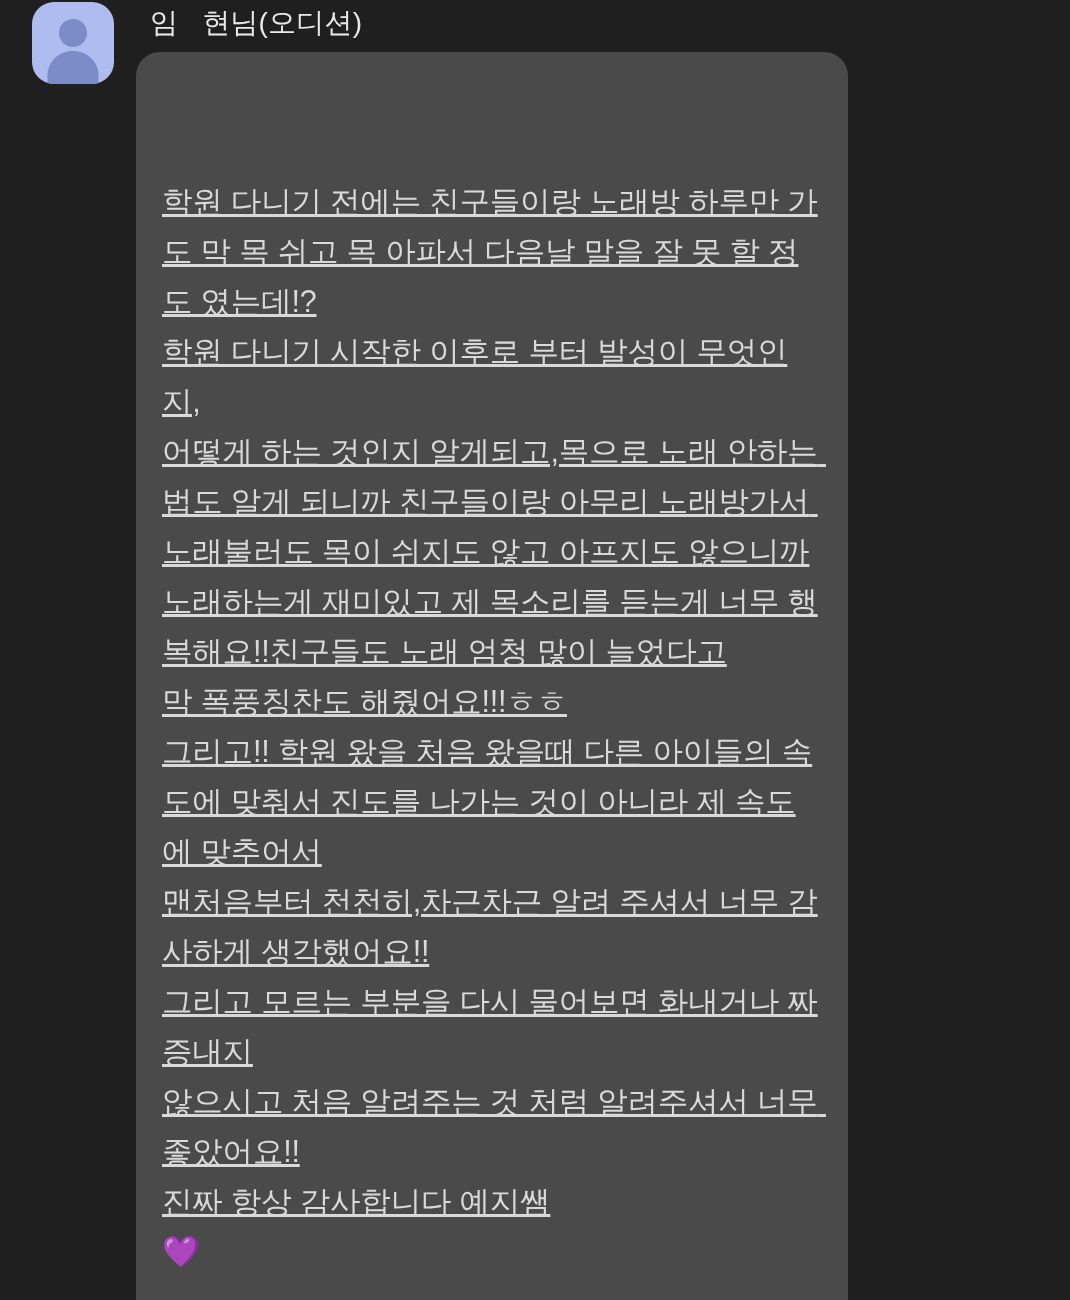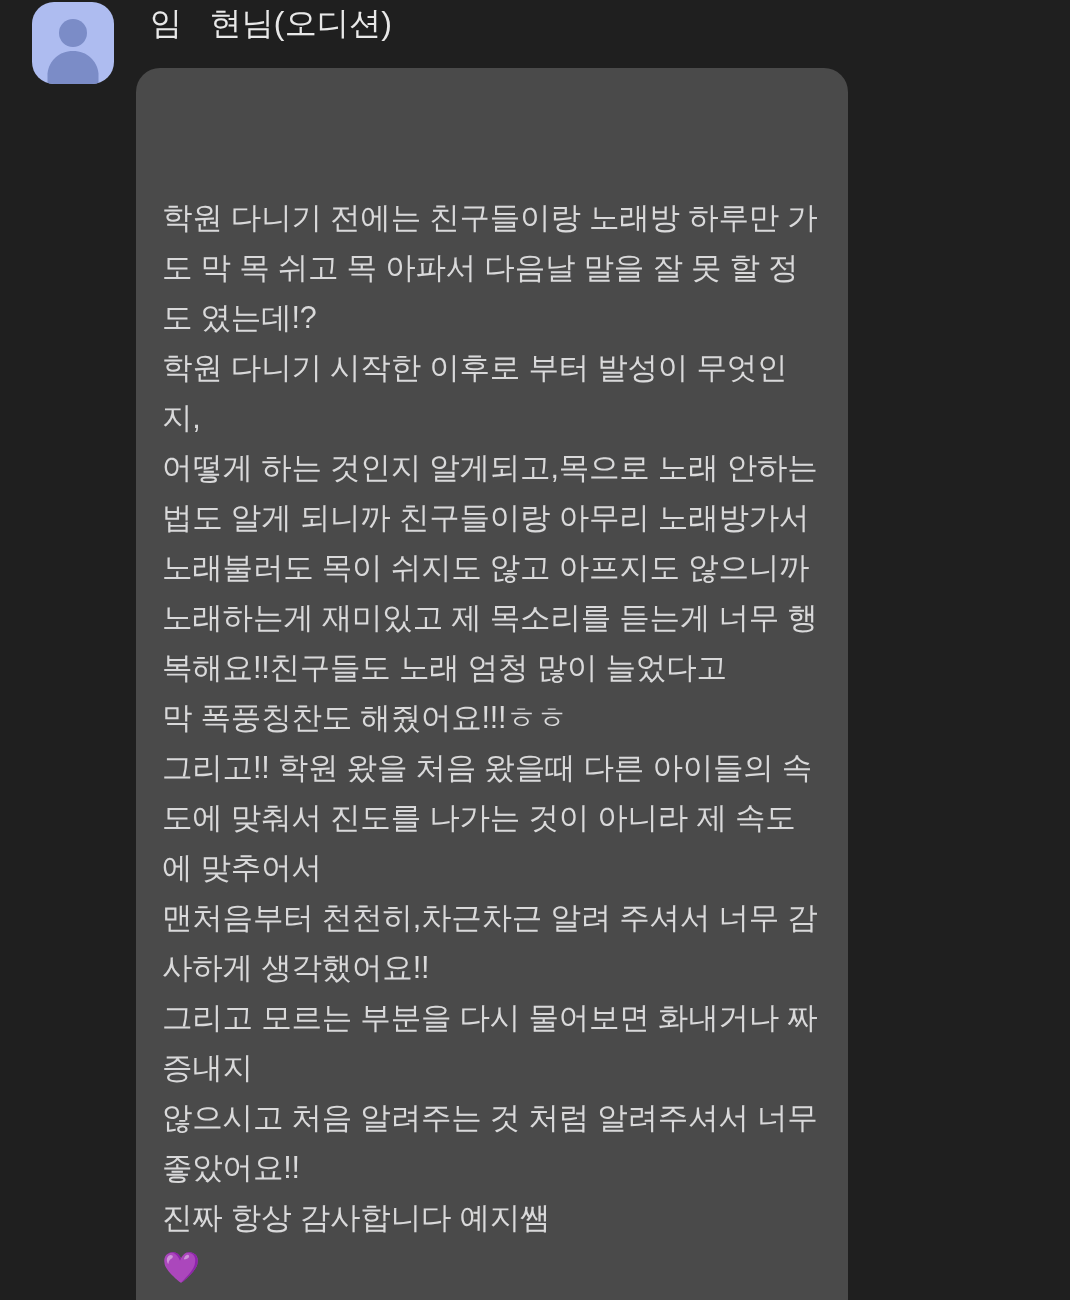--- a/index.html
+++ b/index.html
@@ -49,25 +49,25 @@
 
   .msg-col {
     margin-left: 22px;
     display: flex;
     flex-direction: column;
     align-items: flex-start;
   }
 
   .sender-name {
     color: #e8e8e8;
-    font-size: 32px;
+    font-size: 28px;
     line-height: 42px;
     letter-spacing: 0.2px;
     white-space: pre;
-    margin: 2px 0 24px 14px;
+    margin: 2px 0 8px 14px;
   }
 
   .bubble-row {
     display: flex;
     align-items: flex-end;
   }
 
   .bubble {
     background: #4a4a4a;
     border-radius: 24px;
@@ -77,20 +77,21 @@
     color: #d9d9da;
     font-size: 30.5px;
     line-height: 50px;
     letter-spacing: -0.2px;
     word-break: break-all;
     white-space: pre-wrap;
   }
 
   .bubble p {
     margin: 0;
+    text-decoration: underline;
   }
 
   .emoji-heart {
     color: #b06cf2;
   }
 </style>
 </head>
 <body>
 
 <div class="chat-screen">

